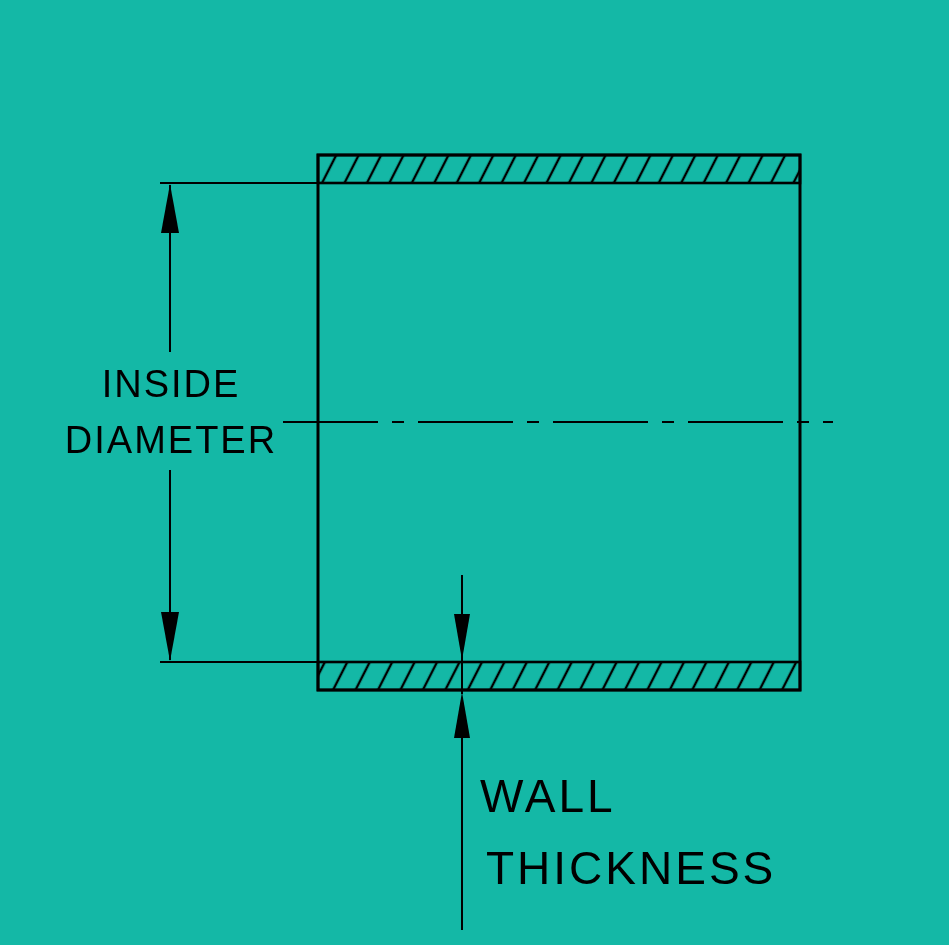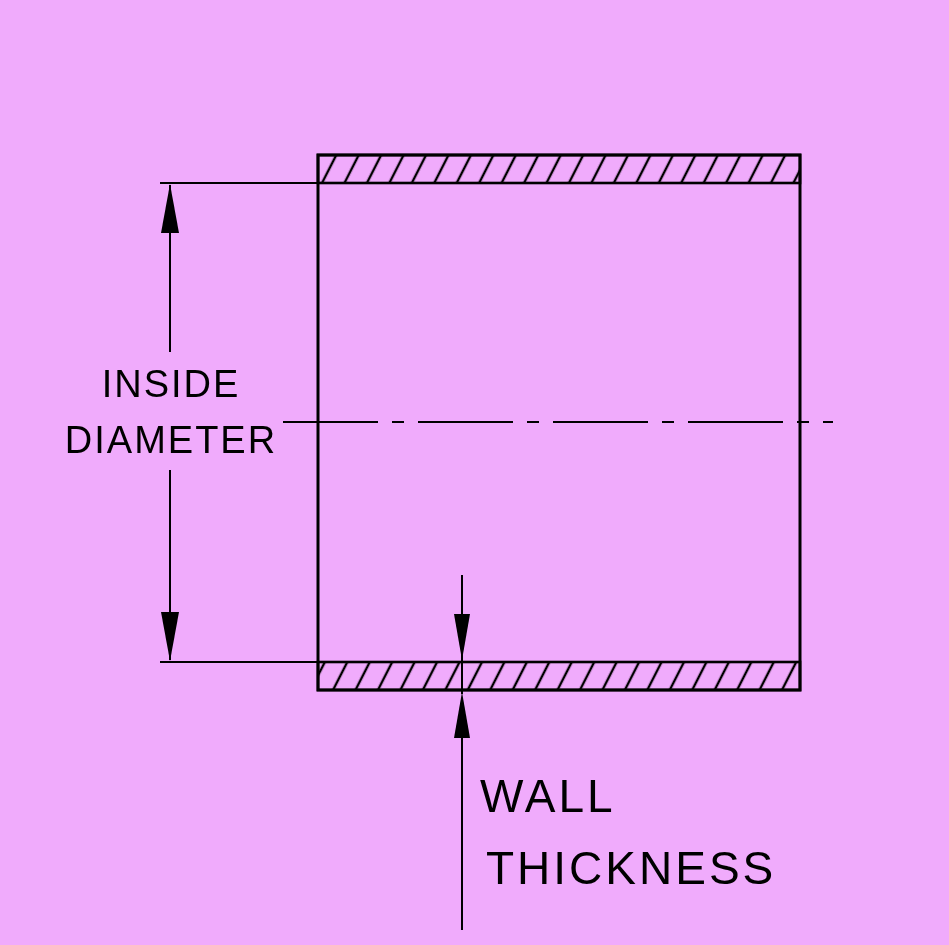--- a/index.html
+++ b/index.html
@@ -4,21 +4,21 @@
 <style>
   html, body {
     margin: 0;
     padding: 0;
     background: #ffffff;
   }
   .canvas {
     position: relative;
     width: 949px;
     height: 945px;
-    background: #f0abfc;
+    background: #14b8a6;
     font-family: "Liberation Sans", sans-serif;
     overflow: hidden;
   }
   svg {
     display: block;
     width: 949px;
     height: 945px;
   }
   .stroke {
     stroke: #000000;

